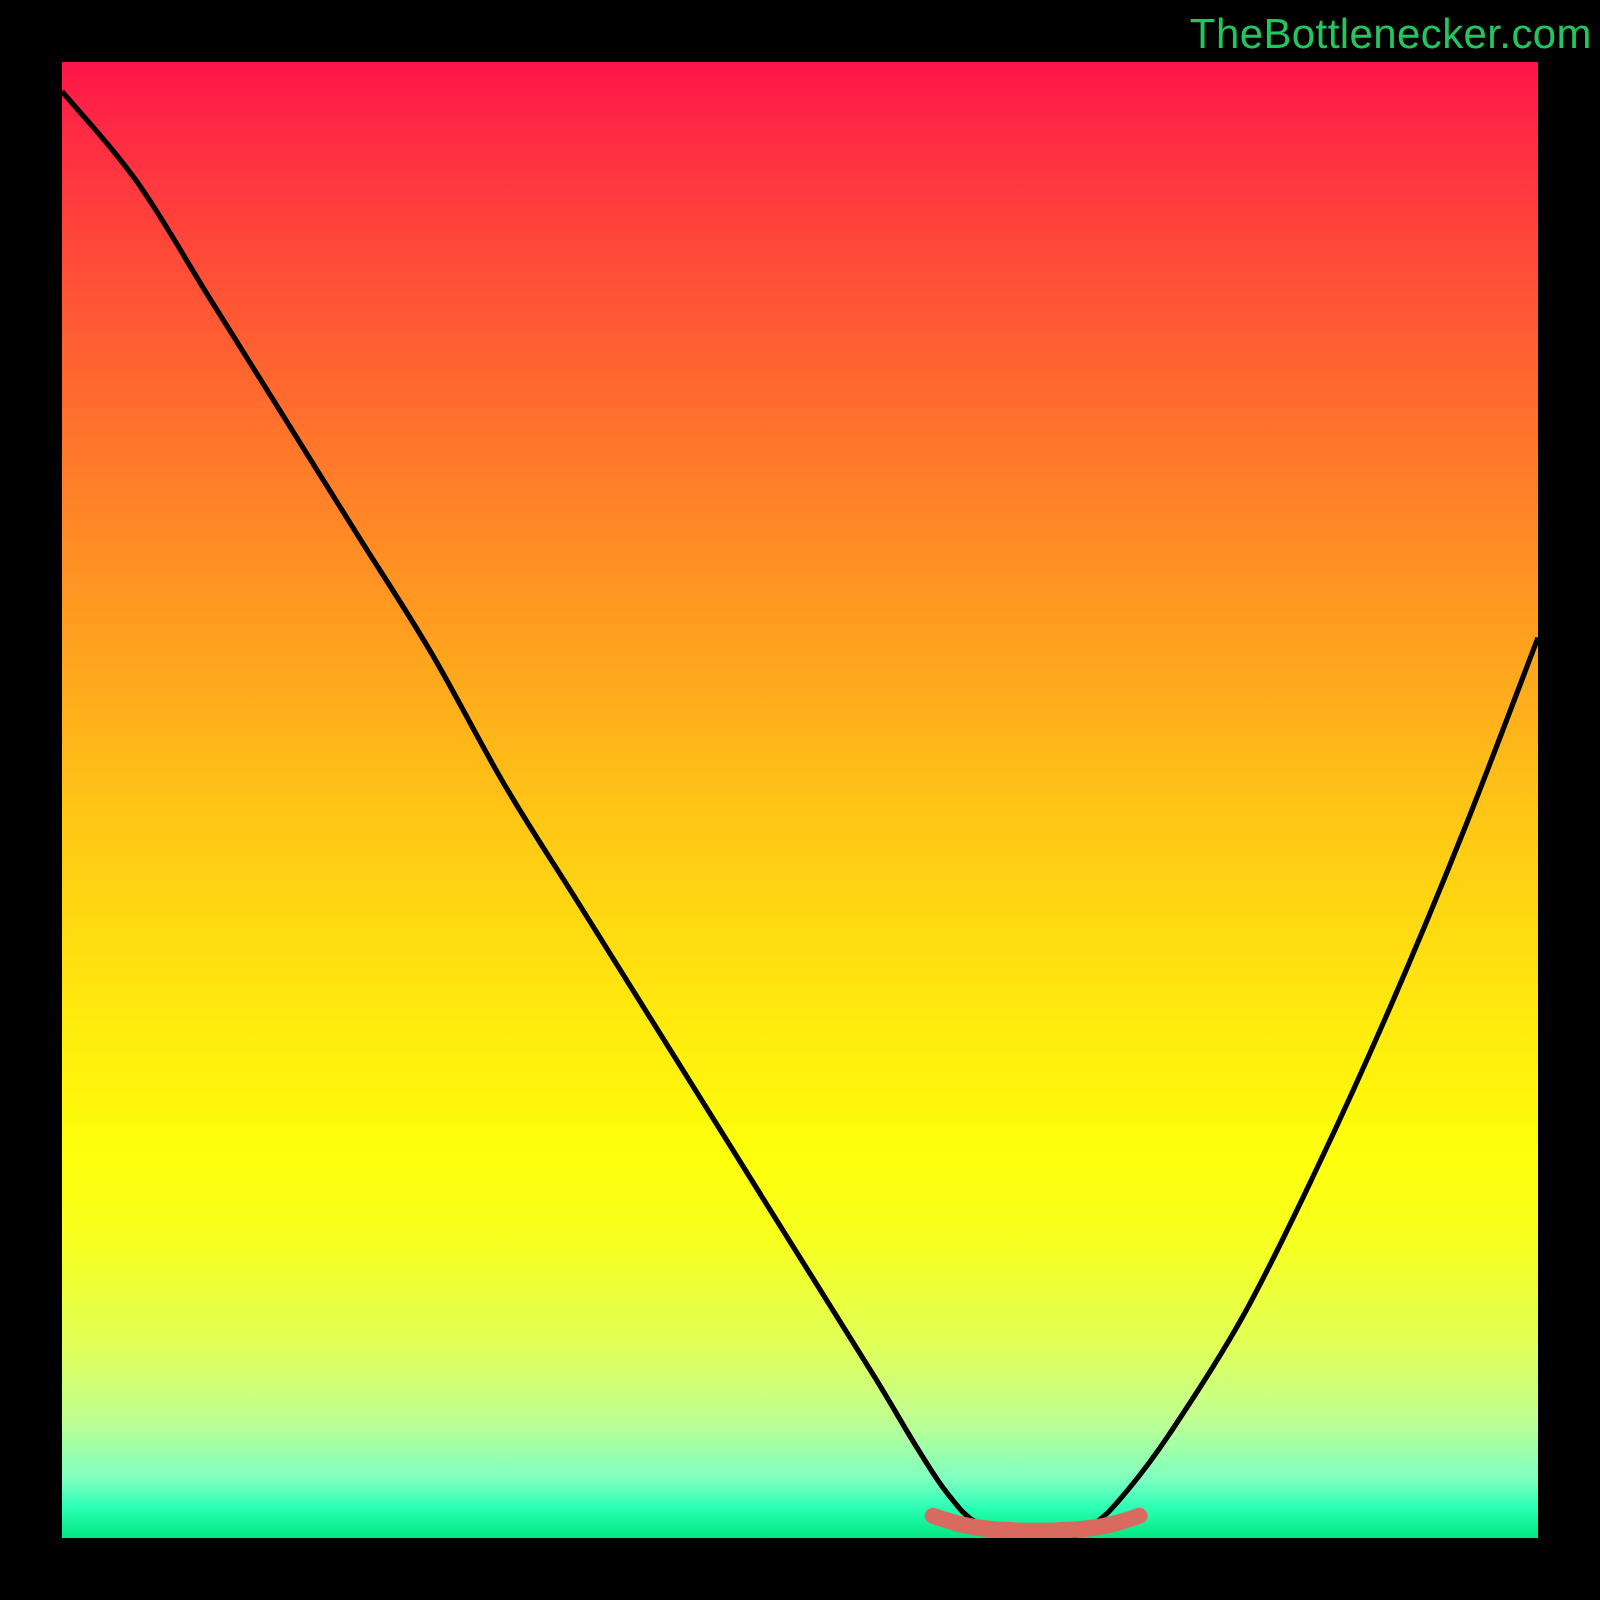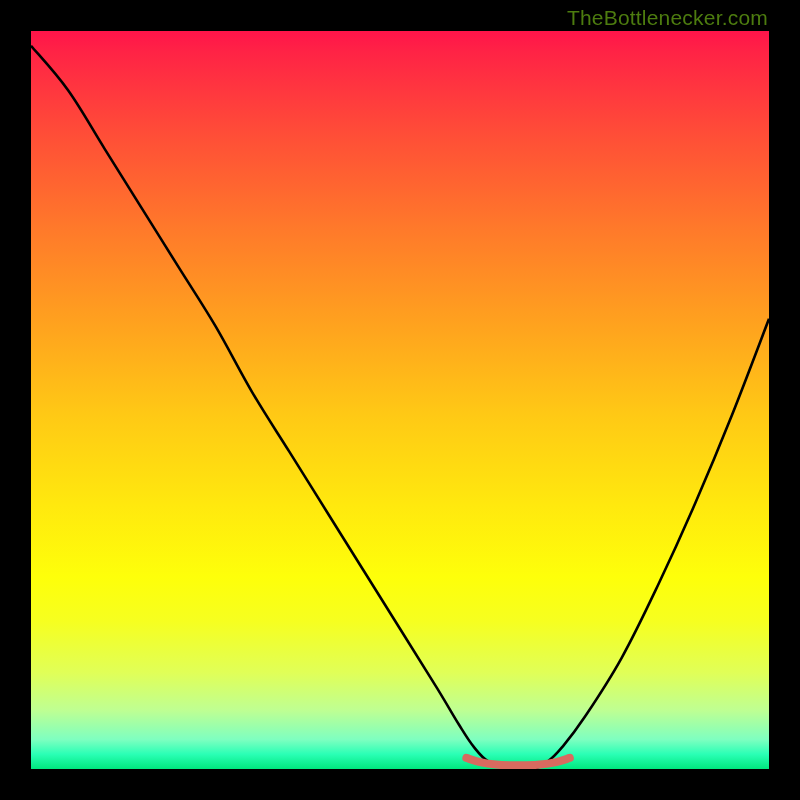--- a/index.html
+++ b/index.html
@@ -32,22 +32,22 @@
       #bfff92 92%,
       #7effc0 96%,
       #2affb5 98%,
       #00e77e 100%
     );
   }
 
   .watermark {
     position: absolute;
     top: 6px;
-    right: 32px;
-    color: #4d7c0f;
+    right: 4px;
+    color: #22c55e;
     font-size: 21px;
     font-weight: 500;
     letter-spacing: 0.2px;
     z-index: 5;
   }
 
   svg.curve {
     position: absolute;
     left: 0;
     top: 0;

